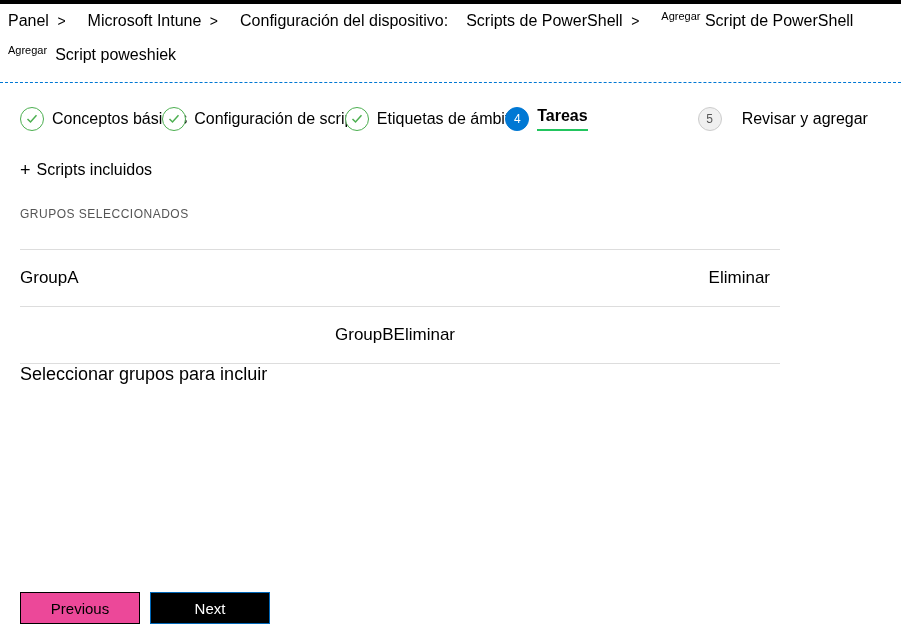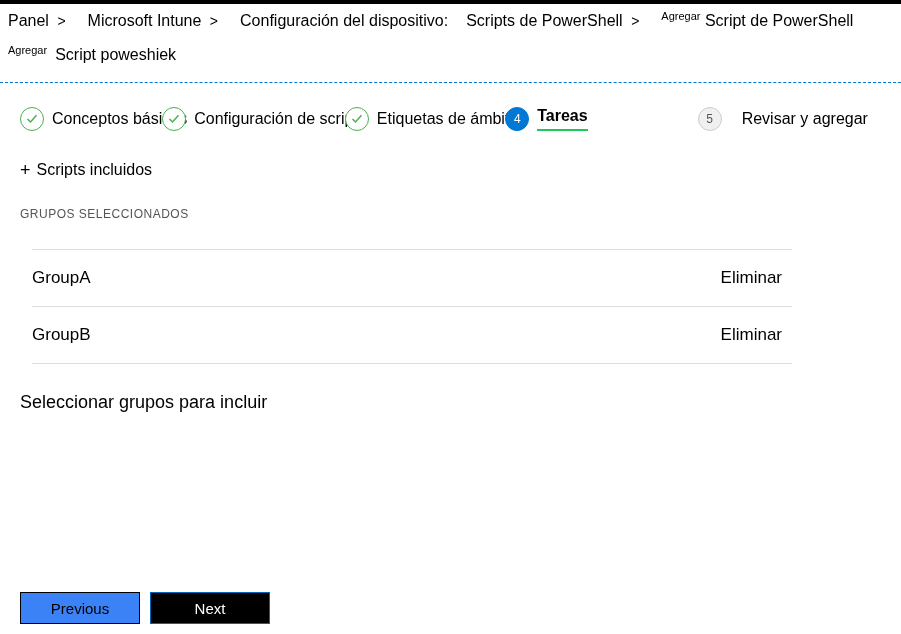--- a/index.html
+++ b/index.html
@@ -131,60 +131,59 @@
       line-height: 1;
     }
     .section-label {
       font-size: 12px;
       letter-spacing: 0.5px;
       color: #555;
       margin-bottom: 28px;
     }
     .group-list {
       width: 760px;
-      margin-left: 12px;
     }
     .group-row {
       display: flex;
       justify-content: space-between;
       align-items: center;
       padding: 18px 10px 18px 0;
       border-top: 1px solid #ddd;
       font-size: 17px;
     }
     .group-row:last-of-type {
       border-bottom: 1px solid #ddd;
+      justify-content: center;
     }
     .group-remove {
       color: #000;
       cursor: pointer;
     }
     .select-groups {
-      margin-top: 28px;
       font-size: 18px;
       cursor: pointer;
     }
     .footer {
       position: absolute;
       bottom: 10px;
       left: 20px;
       display: flex;
       gap: 10px;
     }
     .btn {
       width: 120px;
       height: 32px;
       font-size: 15px;
       cursor: pointer;
       display: flex;
       align-items: center;
       justify-content: center;
     }
     .btn-prev {
-      background: #3b82f6;
+      background: #ec4899;
       border: 1px solid #000;
       color: #000;
     }
     .btn-next {
       background: #000000;
       border: 1px solid #0067b8;
       color: #fff;
     }
   </style>
 </head>

